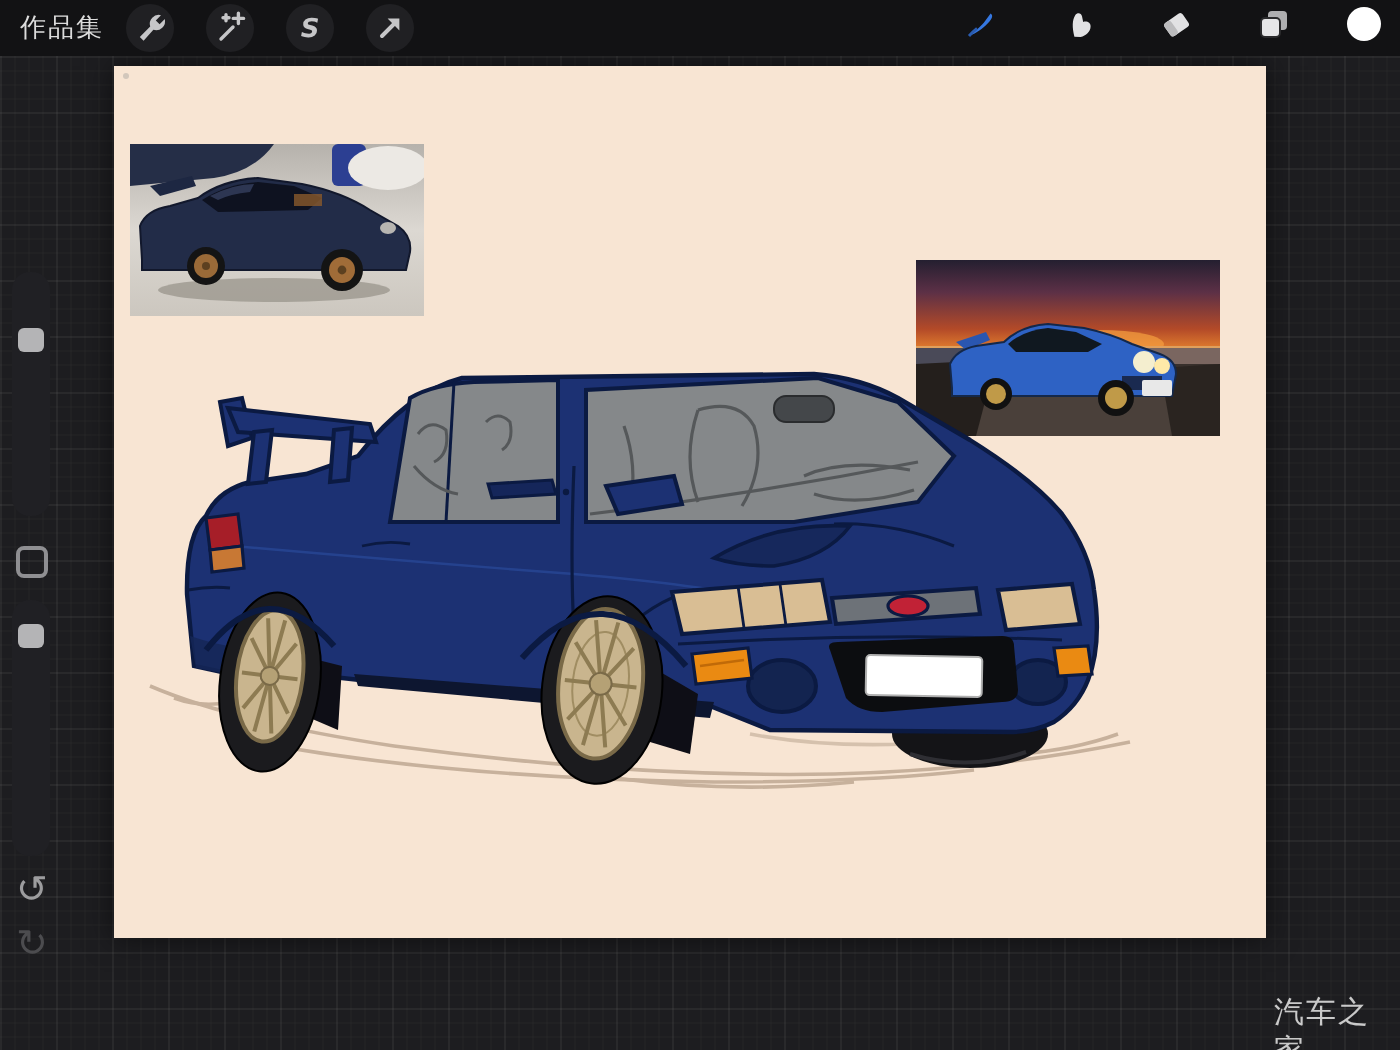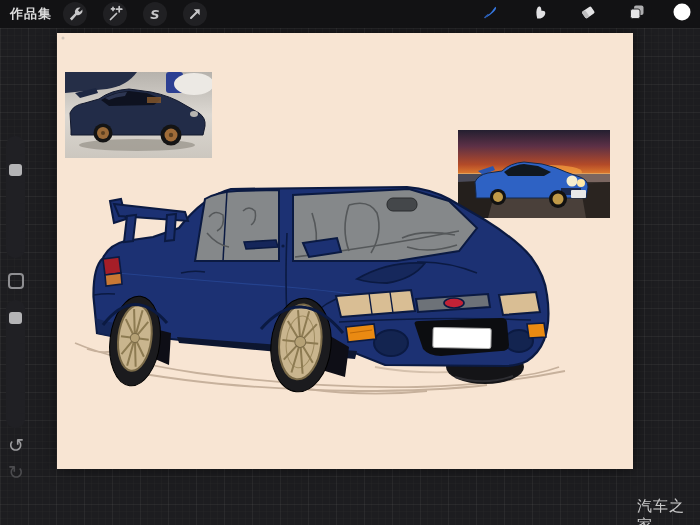--- a/index.html
+++ b/index.html
@@ -13,21 +13,21 @@
       linear-gradient(rgba(255,255,255,0.015) 1px, transparent 1px),
       linear-gradient(90deg, rgba(255,255,255,0.015) 1px, transparent 1px);
     background-size:28px 28px, 28px 28px, 7px 7px, 7px 7px;
     position:relative;
   }
   
   .topbar {
     position:absolute; left:0; top:0; width:700px; height:28px;
     background:#121214; display:flex; align-items:center; z-index:30;
   }
-  .gallery-label { color:#dcdcdc; font-size:13px; margin-left:10px; letter-spacing:1px;font-weight:bold; }
+  .gallery-label { color:#dcdcdc; font-size:13px; margin-left:10px; letter-spacing:1px; }
   .tb-btn {
     position:absolute; top:2px; width:24px; height:24px; border-radius:50%;
     background:#202023; display:flex; align-items:center; justify-content:center;
   }
   .tb-btn svg { display:block; }
   .tb-tool { position:absolute; top:2px; width:24px; height:24px;
     display:flex; align-items:center; justify-content:center; }
   
   .side-track {
     position:absolute; left:6px; width:19px; background:#202024;

